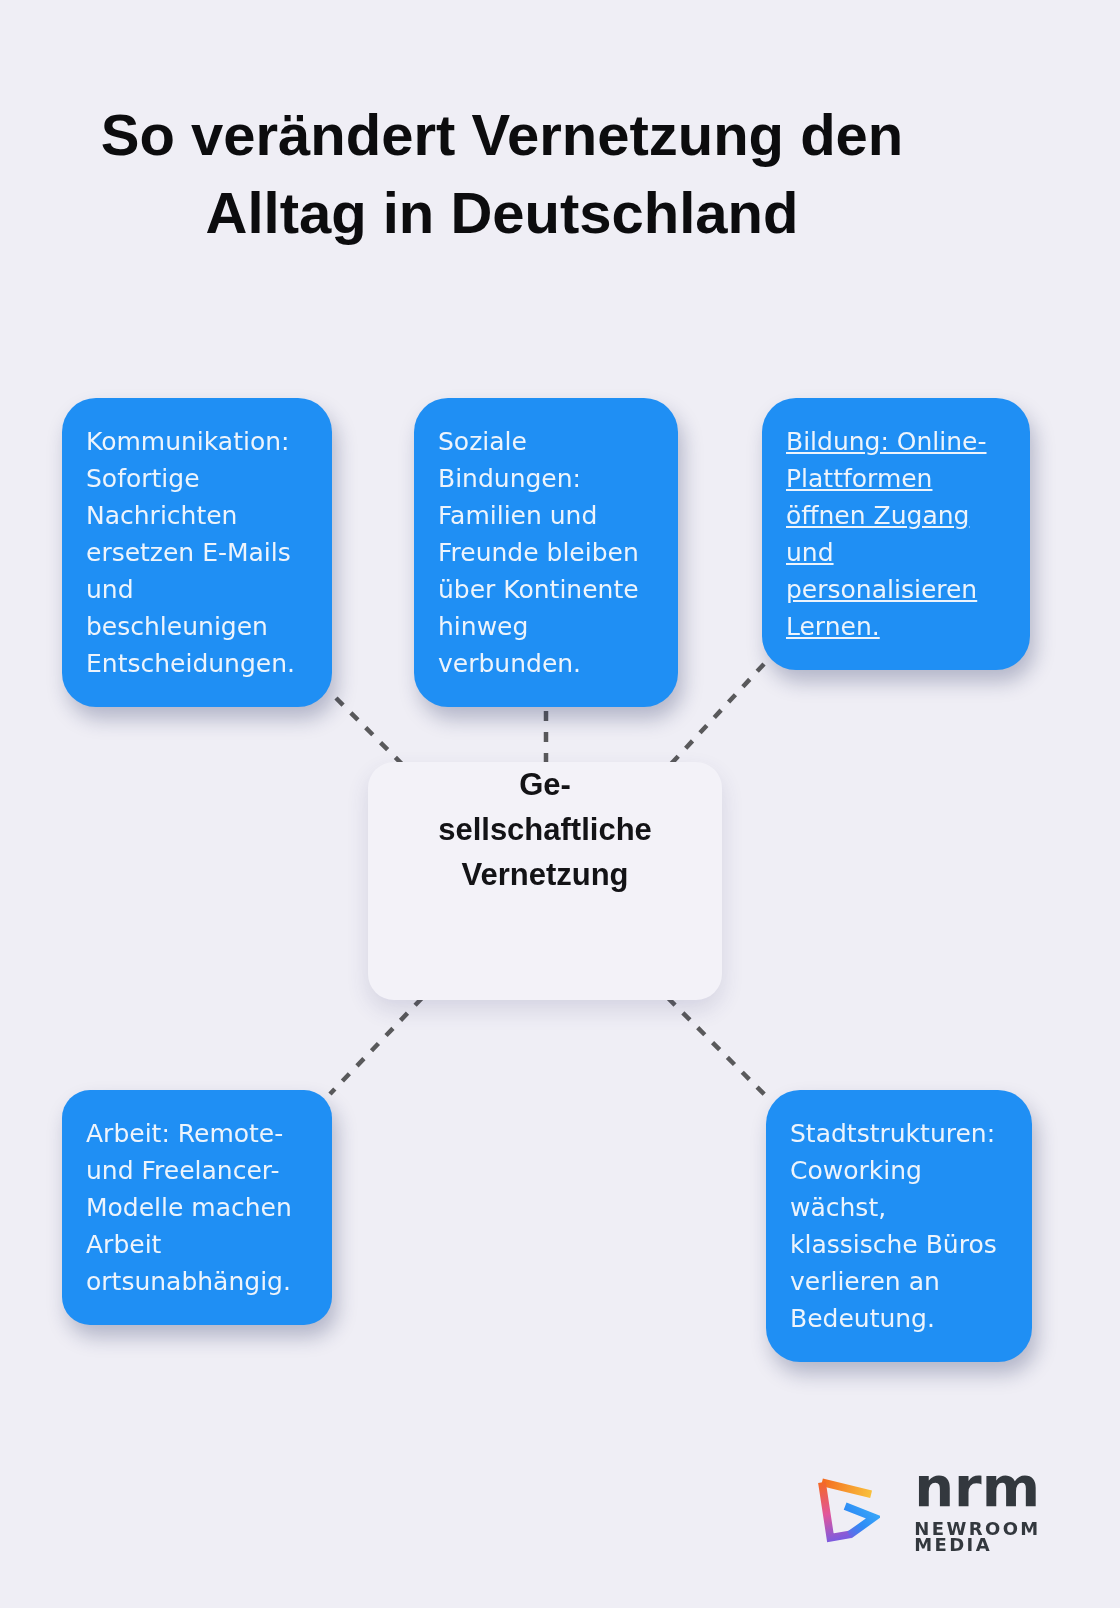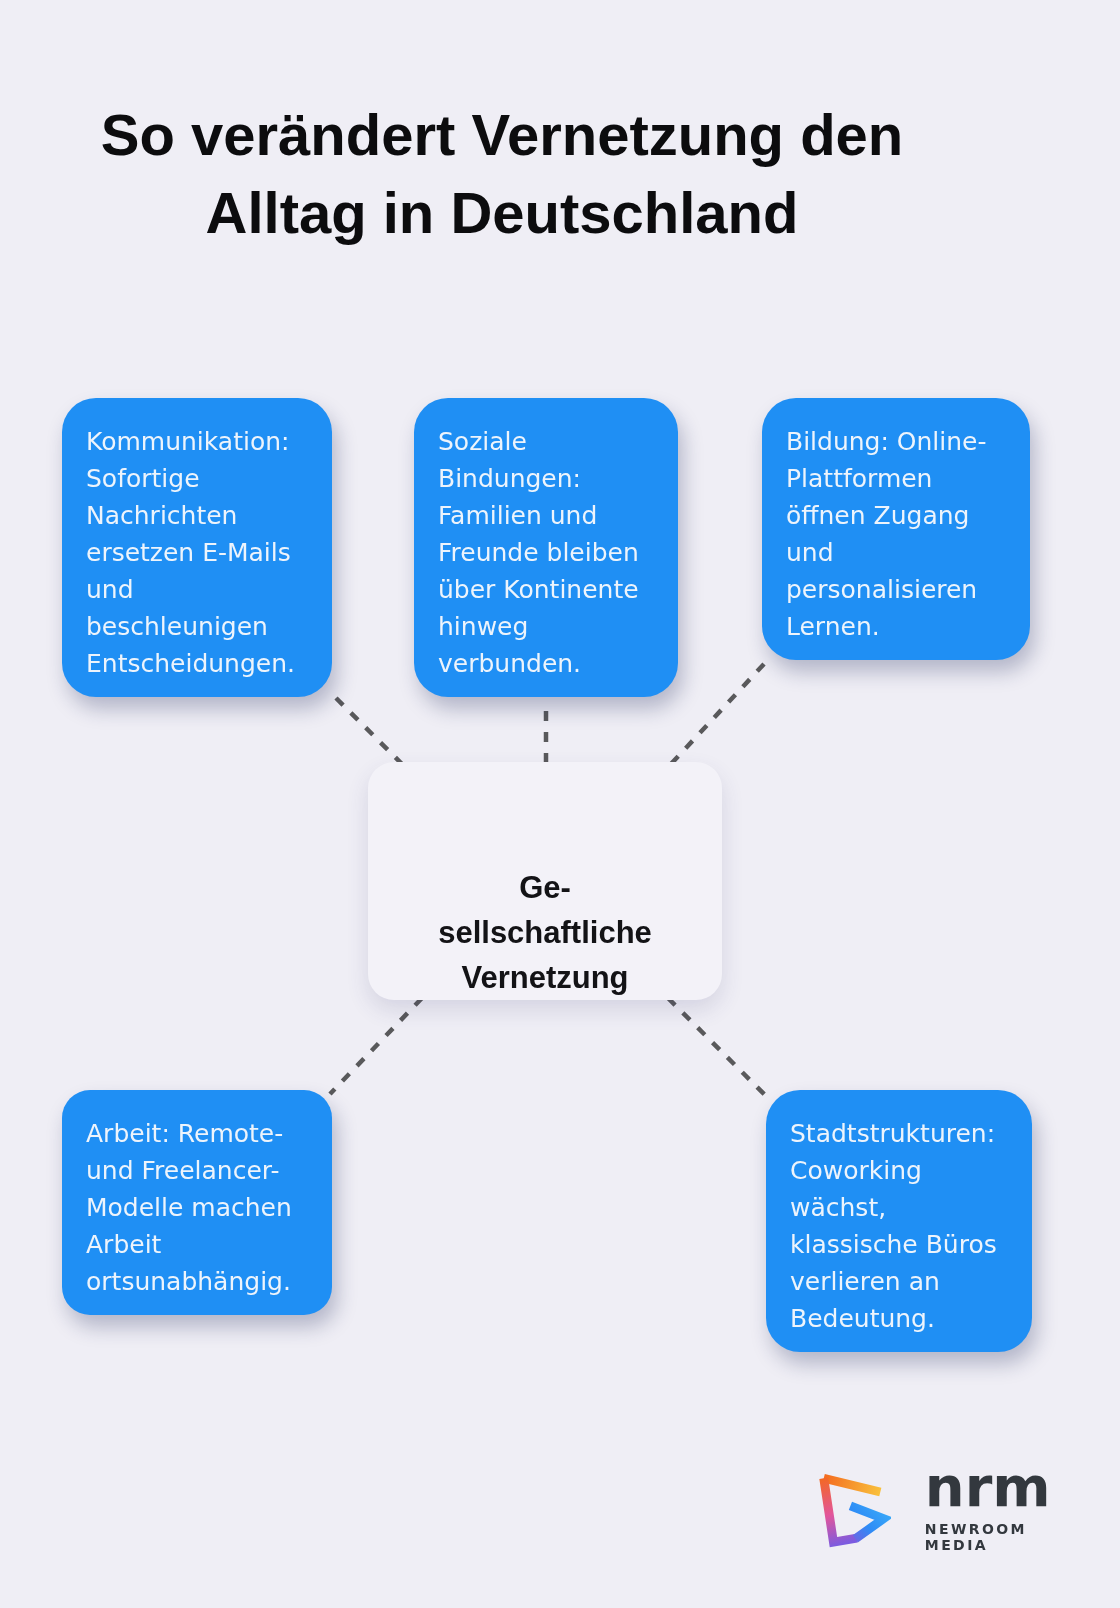--- a/index.html
+++ b/index.html
@@ -21,36 +21,36 @@
     margin:0;
   }
   .connectors{
     position:absolute;left:0;top:0;z-index:1;
   }
   .bubble{
     position:absolute;z-index:2;
     background:var(--node_bg,#1F8FF4);
     color:var(--node_text,#EDF4FC);
     border-radius:34px;
-    padding:25px 18px 15px 24px;
+    padding:25px 18px 25px 24px;
     font-size:25px;line-height:37px;
     white-space:pre-line;
     box-shadow:5px 12px 20px rgba(30,40,90,.28);
   }
   .bubble.pos-1{left:62px;  top:398px; width:228px;}
   .bubble.pos-2{left:414px; top:398px; width:222px;}
-  .bubble.pos-3{left:762px; top:398px; width:226px;}
+  .bubble.pos-3{left:762px; top:398px; width:226px;text-decoration:underline;}
   .bubble.pos-4{left:62px;  top:1090px;width:228px;border-radius:28px;}
   .bubble.pos-5{left:766px; top:1090px;width:224px;}
   .center-node{
     position:absolute;z-index:2;
     left:368px;top:762px;width:354px;height:238px;
     background:var(--center_bg,#F3F2F8);
     border-radius:26px;
-    display:flex;align-items:flex-end;justify-content:center;
+    display:flex;align-items:flex-start;justify-content:center;
     text-align:center;
     font-family:"Liberation Sans",sans-serif;
     font-weight:bold;
     font-size:31px;line-height:45px;
     color:var(--center_text,#131316);
     white-space:pre-line;
     box-shadow:0 10px 22px rgba(60,60,110,.14);
   }
   .logo{
     position:absolute;z-index:2;
@@ -60,21 +60,21 @@
   .logo-mark{width:96px;height:94px;margin-top:6px;}
   .logo-text{margin-left:14px;display:flex;flex-direction:column;}
   .logo-brand{
     font-family:"DejaVu Sans",sans-serif;
     font-weight:bold;font-size:56px;line-height:62px;
     color:var(--logo_text,#33383E);
     letter-spacing:0;
   }
   .logo-subtitle{
     font-family:"DejaVu Sans",sans-serif;
-    font-weight:bold;font-size:14px;line-height:16px;
+    font-weight:bold;font-size:18px;line-height:16px;
     letter-spacing:2.4px;
     color:var(--logo_text,#33383E);
     margin-top:3px;
   }
 </style>
 </head>
 <body style="--background: #EFEEF5; --node_bg: #1F8FF4; --node_text: #EDF4FC; --center_bg: #F3F2F8; --center_text: #131316; --connector: #59595B; --title_text: #0C0C0E; --logo_text: #33383E;">
 
 <h1 class="title">So verändert Vernetzung den
 Alltag in Deutschland</h1>

